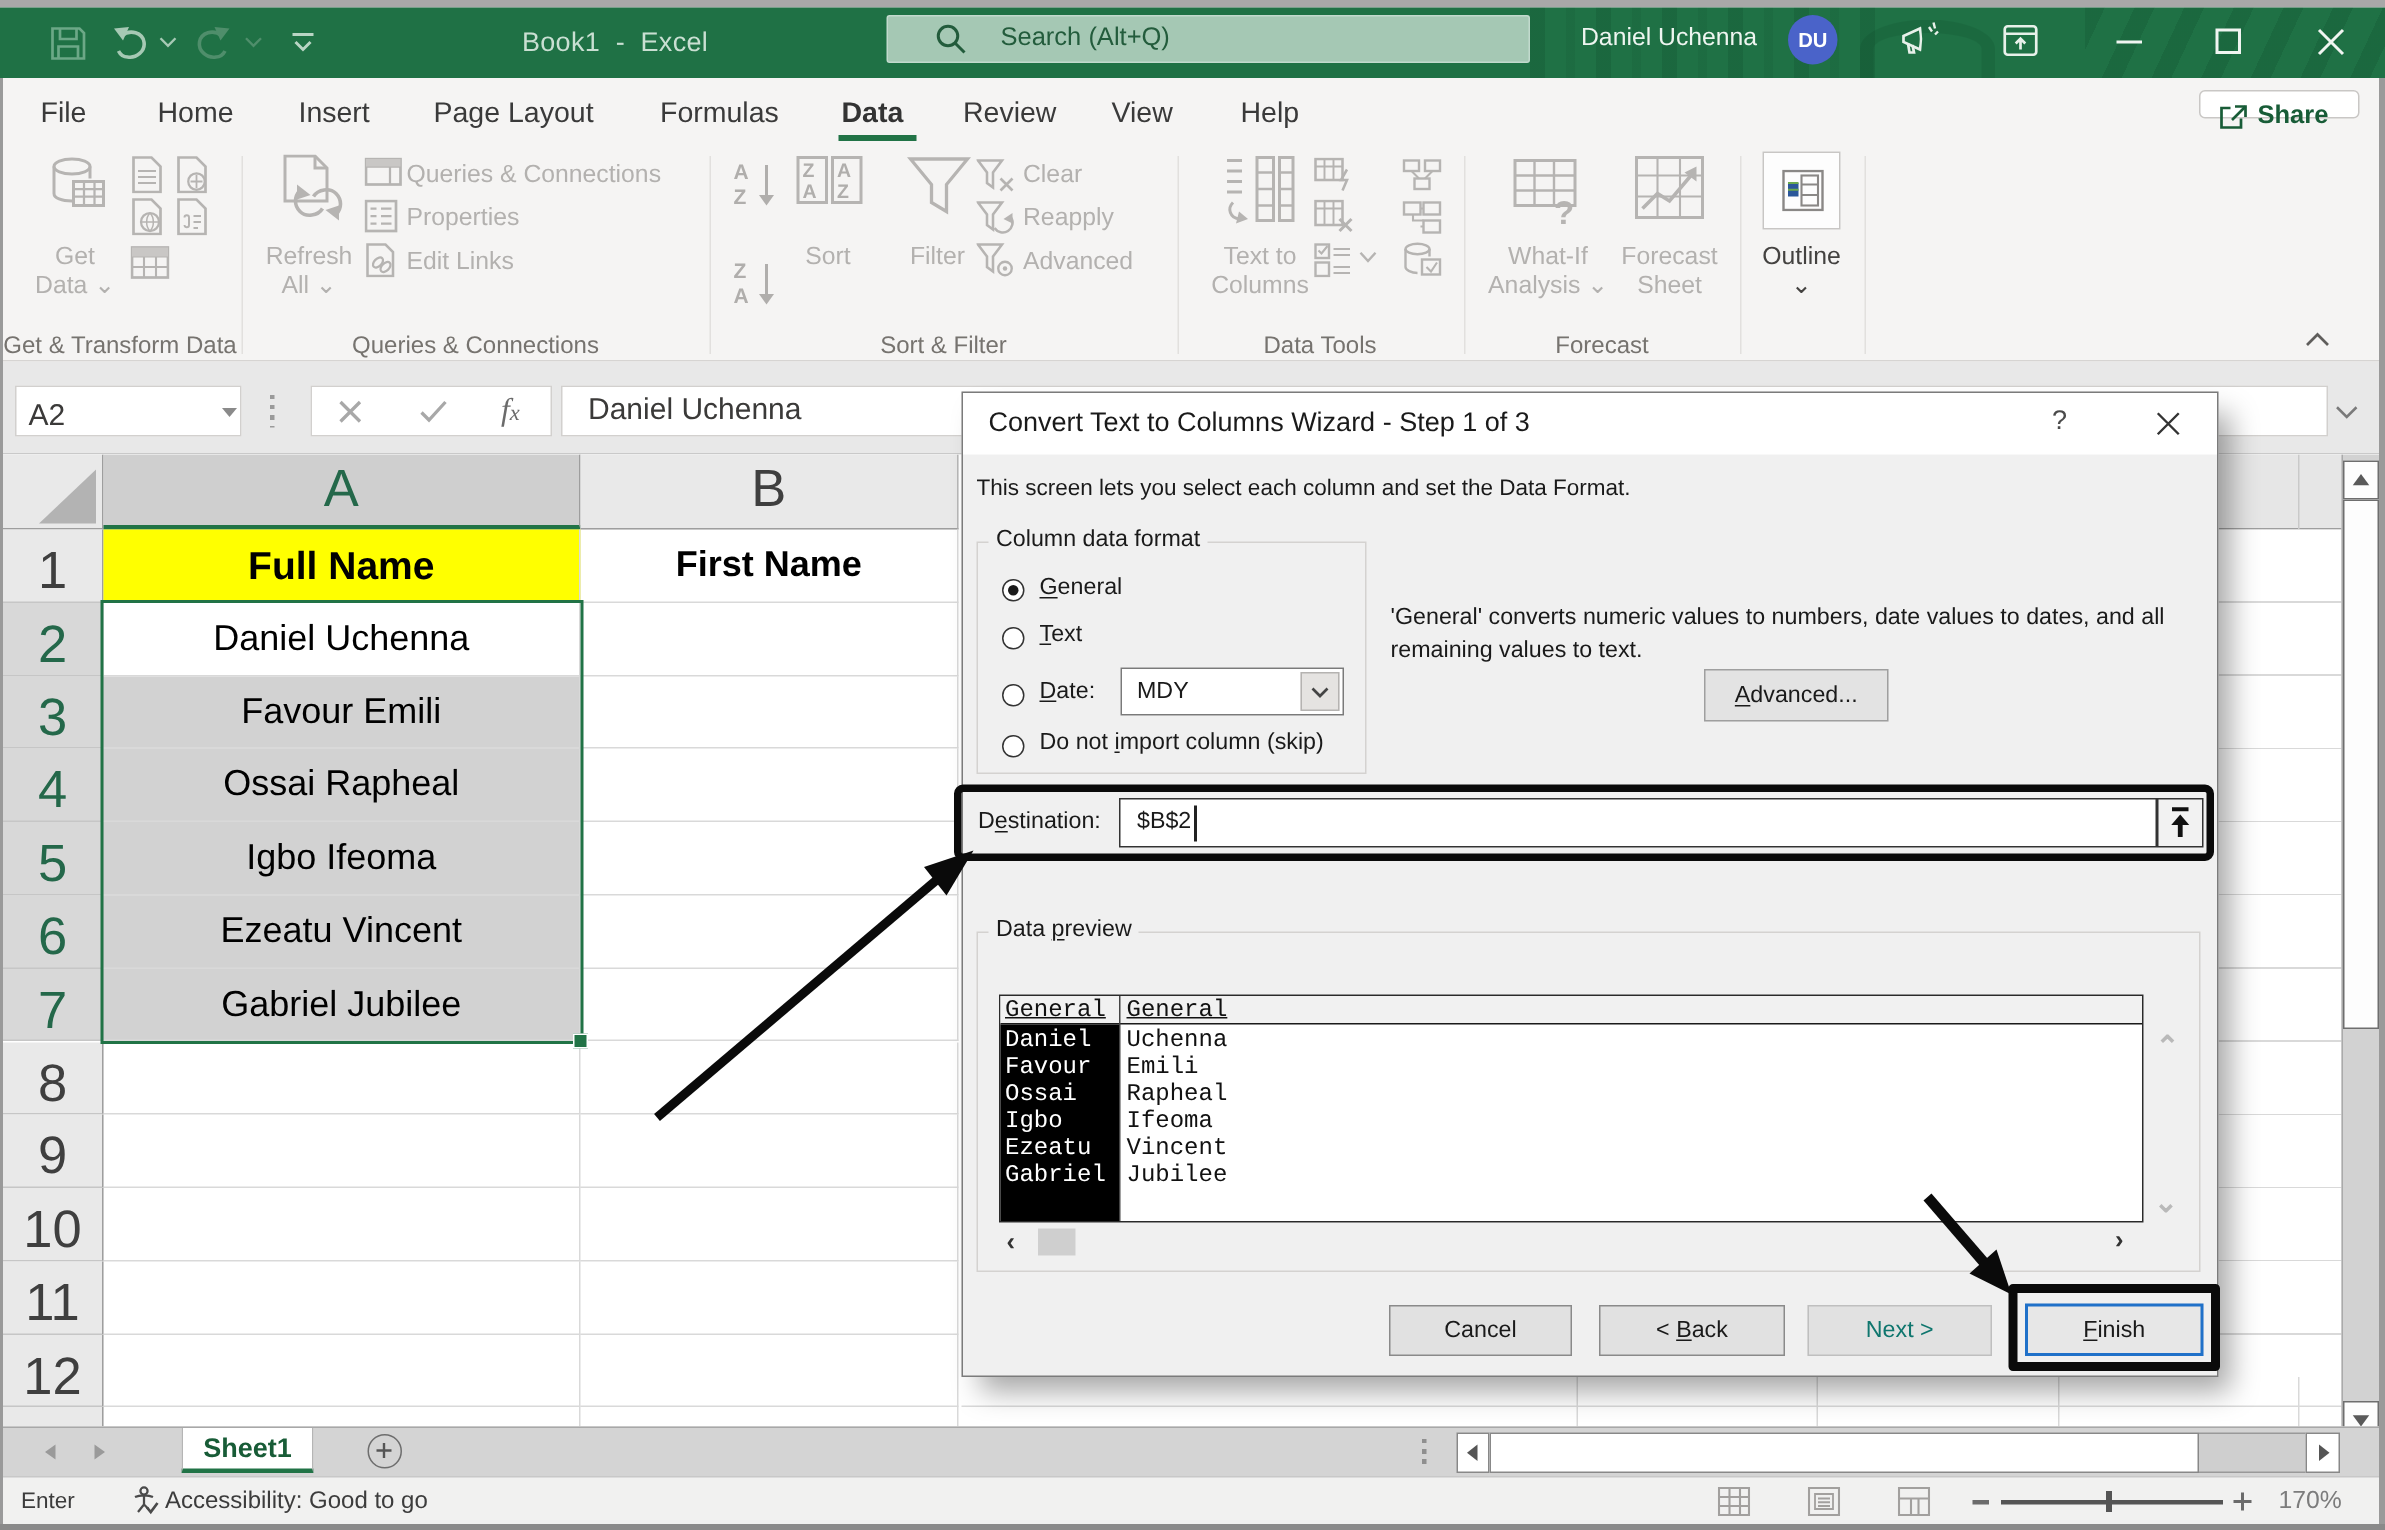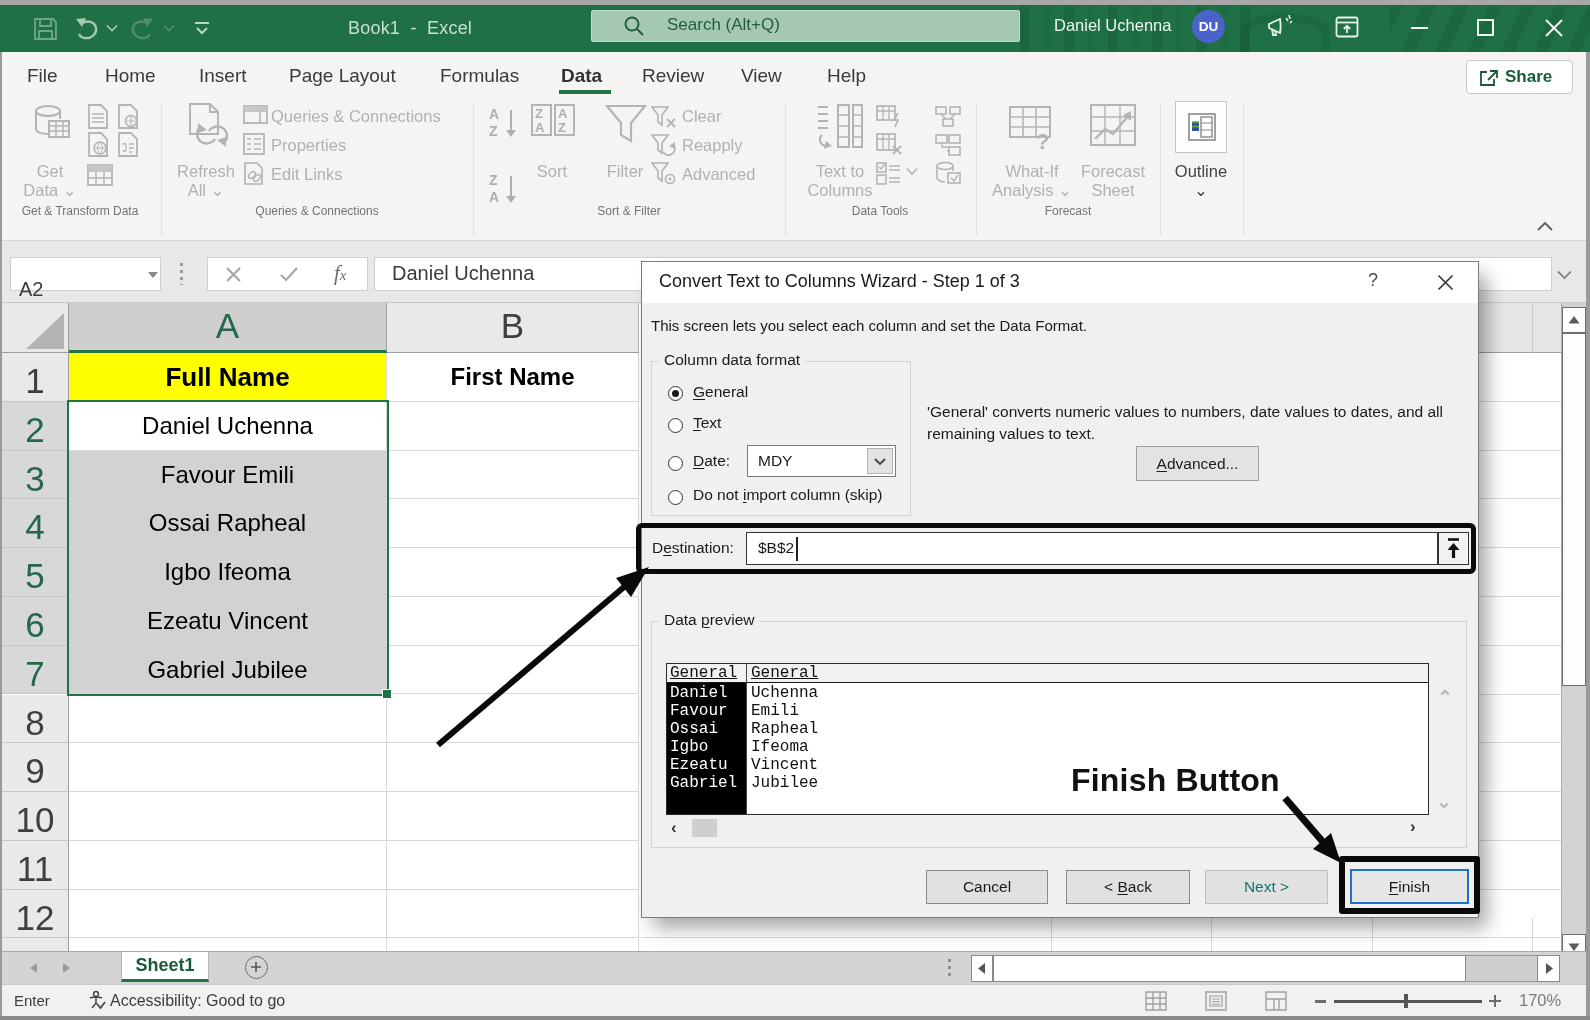--- a/index.html
+++ b/index.html
@@ -18,23 +18,23 @@
   #booktitle{left:348px;top:18px;font-size:18px;color:#c9dfd2;letter-spacing:0.2px;}
   #searchbox{left:591px;top:10px;width:429px;height:32px;background:#a5c8b4;border:1px solid #c2dacd;box-sizing:border-box;border-radius:2px;}
   #searchtext{left:667px;top:15px;font-size:17px;color:#235c3c;}
   #username{left:1054px;top:16px;font-size:16.5px;color:#eef5f0;}
   #avatar{left:1192px;top:10px;width:33px;height:33px;border-radius:50%;background:#4a63c9;color:#fff;font-size:13.5px;font-weight:bold;text-align:center;line-height:33px;}
   
   #ribbon{left:0;top:52px;width:1590px;height:189px;background:#f5f4f3;border-bottom:1px solid #d6d4d2;box-sizing:border-box;}
   .tab{position:absolute;top:13px;font-size:19px;color:#3a3a3a;}
   #dataTab{font-weight:bold;color:#333;}
   #dataUnderline{position:absolute;left:559px;top:38px;width:52px;height:4px;background:#217346;}
-  #shareBtn{position:absolute;left:1466px;top:8px;width:107px;height:34px;background:#fff;border:1px solid #c9c7c5;border-radius:4px;box-sizing:border-box;}
+  #shareBtn{position:absolute;left:1466px;top:8px;width:107px;height:19px;background:#fff;border:1px solid #c9c7c5;border-radius:4px;box-sizing:border-box;}
   #shareBtn span{position:absolute;left:38px;top:6px;font-size:17px;font-weight:bold;color:#185c37;}
-  .glabel{position:absolute;top:152px;font-size:12px;color:#76736f;white-space:nowrap;transform:translateX(-50%);}
+  .glabel{position:absolute;top:170px;font-size:16px;color:#76736f;white-space:nowrap;transform:translateX(-50%);}
   .gsep{position:absolute;top:52px;width:1px;height:132px;background:#e2e0de;}
   .biglabel{position:absolute;font-size:16.5px;color:#b3b1af;text-align:center;white-space:nowrap;transform:translateX(-50%);line-height:19px;}
   .smalllabel{position:absolute;font-size:16.5px;color:#b3b1af;white-space:nowrap;}
   .enlabel{color:#444240;}
   
   #fbar{left:0;top:241px;width:1590px;height:62px;background:#e8e8e8;border-bottom:1px solid #c9c9c9;box-sizing:border-box;}
   #namebox{position:absolute;left:10px;top:16px;width:151px;height:34px;background:#fff;border:1px solid #d2d0ce;box-sizing:border-box;}
   #fxbox{position:absolute;left:207px;top:16px;width:161px;height:34px;background:#fff;border:1px solid #d2d0ce;box-sizing:border-box;}
   #ffield{position:absolute;left:374px;top:16px;width:1178px;height:34px;background:#fff;border:1px solid #d2d0ce;box-sizing:border-box;}
   
@@ -314,21 +314,21 @@
       <path d="M13,10 H24 M13,17 H24" stroke="#8a8886" stroke-width="1.2"></path>
       <rect x="4" y="9" width="7" height="9" fill="#2b579a"></rect>
         <path d="M4,9 h7 M4,13.5 h7" stroke="#6aa84f" stroke-width="1.4"></path>
     </svg>
     <svg style="position:absolute;left:1536px;top:168px;" width="18" height="12" viewBox="0 0 18 12">
         <path d="M2,10 L9,3 L16,10" stroke="#5f5d5b" stroke-width="1.8" fill="none"></path>
       </svg>
   </div>
   <div class="abs" id="fbar">
     <div id="namebox">
-      <span style="position:absolute;left:8px;top:20px;font-size:20px;color:#3b3a39;">A2</span>
+      <span style="position:absolute;left:8px;top:8px;font-size:20px;color:#3b3a39;">A2</span>
       <svg style="position:absolute;left:136px;top:13px;" width="12" height="8" viewBox="0 0 12 8">
           <polygon points="1,1 11,1 6,7" fill="#8a8a8a"></polygon>
         </svg>
     </div>
     <div style="position:absolute;left:180px;top:22px;width:3px;height:22px;
       background:repeating-linear-gradient(to bottom,#9a9a9a 0 3px,transparent 3px 7px);"></div>
     <div id="fxbox">
       <svg style="position:absolute;left:17px;top:8px;" width="17" height="17" viewBox="0 0 17 17">
           <path d="M2,2 L15,15 M15,2 L2,15" stroke="#a8a8a8" stroke-width="2.2"></path>
         </svg>
@@ -545,20 +545,19 @@
     <div style="position:absolute;left:29px;top:556px;font-size:17px;color:#333;font-weight:bold;">‹</div>
     <div style="position:absolute;left:50px;top:557px;width:25px;height:18px;background:#cfcfcf;"></div>
     <div style="position:absolute;left:768px;top:555px;font-size:17px;color:#333;font-weight:bold;">›</div>
 
     <div class="winbtn" style="left:284px;top:608px;width:122px;height:34px;line-height:32px;">Cancel</div>
     <div class="winbtn" style="left:424px;top:608px;width:124px;height:34px;line-height:32px;">&lt; <u>B</u>ack</div>
     <div class="winbtn" style="left:563px;top:608px;width:123px;height:34px;line-height:32px;color:#0f766e;border-color:#bfbfbf;">Next &gt;</div>
     <div style="position:absolute;left:697px;top:594px;width:141px;height:58px;border:6px solid #0a0a0a;border-radius:3px;box-sizing:border-box;"></div>
     <div class="winbtn" style="left:708px;top:607px;width:119px;height:35px;line-height:32px;border:2px solid #2071c9;background:#e7e7e7;"><u>F</u>inish</div>
   </div>
-  <div class="abs" id="anno2">Finish Button</div>
   <svg class="abs" style="left:0;top:0;pointer-events:none;" width="1590" height="1020" viewBox="0 0 1590 1020">
     <line x1="438" y1="745" x2="624" y2="587" stroke="#0a0a0a" stroke-width="6"></line>
     <polygon points="649,567 616,578 631,597" fill="#0a0a0a"></polygon>
     <line x1="1285" y1="798" x2="1323" y2="842" stroke="#0a0a0a" stroke-width="7"></line>
     <polygon points="1341,863 1331,833 1313,849" fill="#0a0a0a"></polygon>
   </svg>
 </div>
 
 </body></html>

